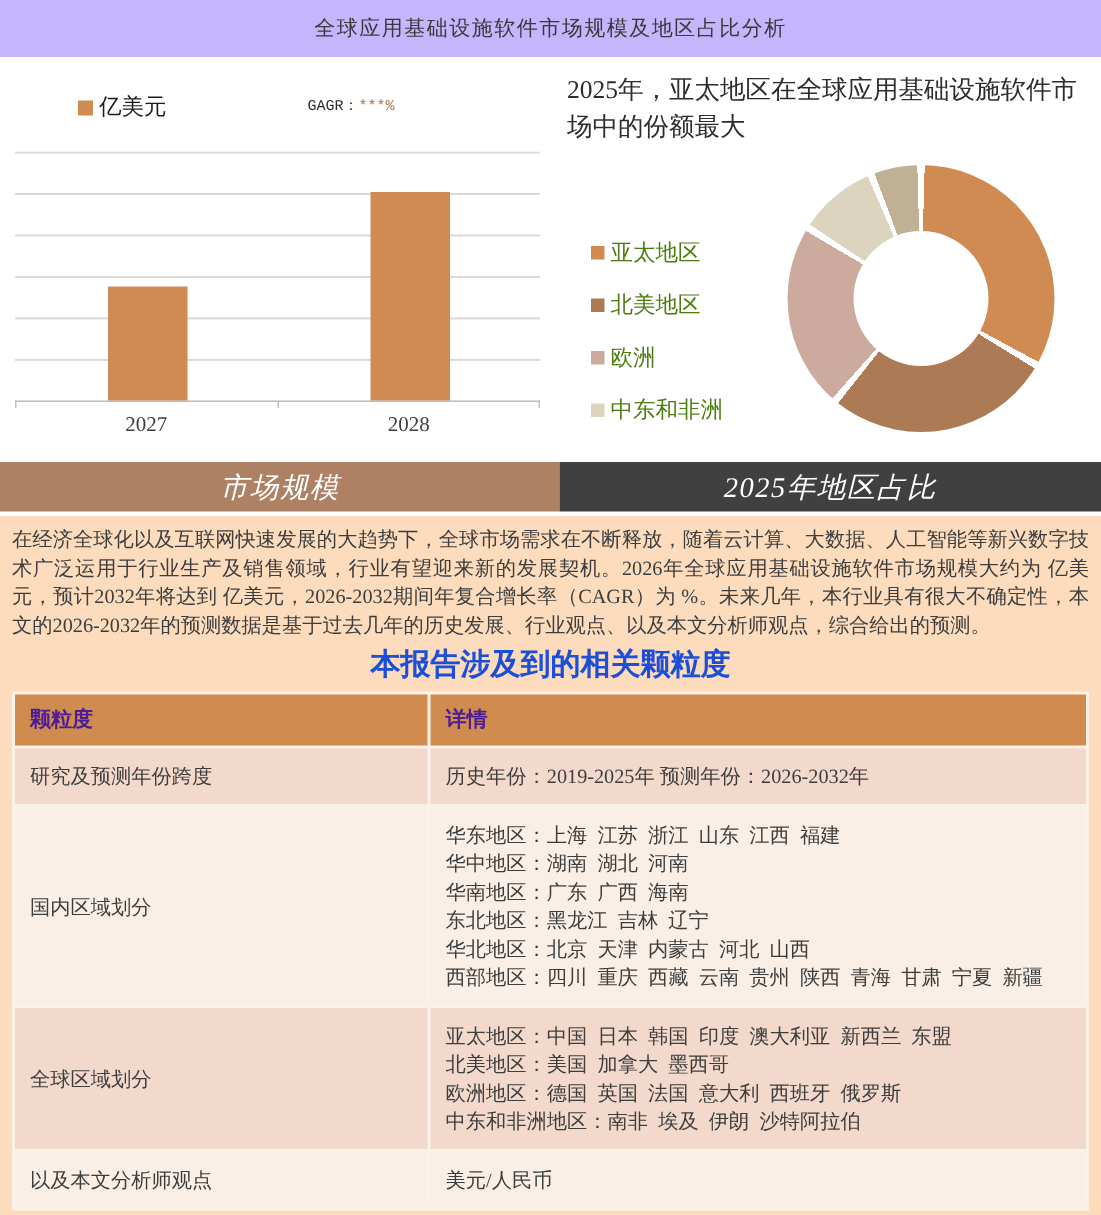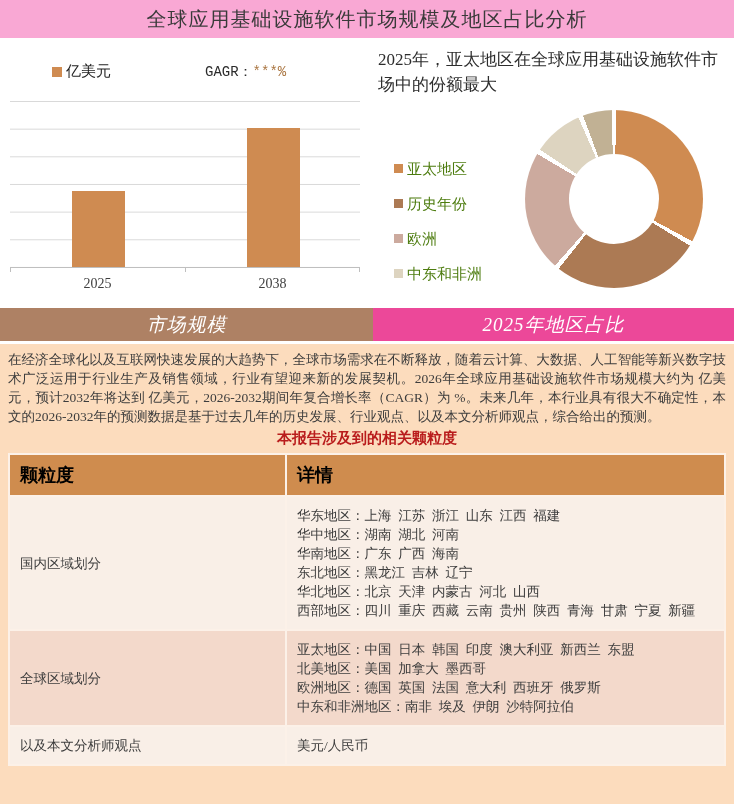--- a/index.html
+++ b/index.html
@@ -3,29 +3,29 @@
 <meta charset="utf-8">
 <style>
   html,body{margin:0;padding:0;}
   body{
     width:734px;height:810px;overflow:hidden;background:#ffffff;
     font-family:"Liberation Serif","DejaVu Serif",serif;
     color:#3e3e3e;
   }
   
   .titlebar{
-    height:38px;background:#f9a8d4;display:flex;align-items:center;justify-content:center;
-    font-size:20px;letter-spacing:1px;color:#3a3a3a;
+    height:38px;background:#c4b5fd;display:flex;align-items:center;justify-content:center;
+    font-size:14px;letter-spacing:1px;color:#3a3a3a;
   }
   
   .charts{position:relative;height:270px;background:#fff;}
   .bar-panel{position:absolute;left:0;top:0;width:370px;height:222px;}
   .bar-legend{position:absolute;left:52px;top:24px;display:flex;align-items:center;font-size:15px;color:#1c1c1c;}
   .swatch{width:10px;height:10px;margin-right:4px;display:inline-block;}
-  .cagr{position:absolute;left:205px;top:25px;font-size:14px;color:#2b2b2b;font-family:"Liberation Mono","DejaVu Sans Mono",monospace;}
+  .cagr{position:absolute;left:205px;top:25px;font-size:10px;color:#2b2b2b;font-family:"Liberation Mono","DejaVu Sans Mono",monospace;}
   .cagr b{color:#a9743f;font-weight:normal;}
   .plot{
     position:absolute;left:10px;top:63px;width:350px;height:166px;
     background-image:linear-gradient(#d9d9d9 0 1px, transparent 1px);
     background-size:100% 27.67px;
     border-bottom:1px solid #bfbfbf;
   }
   .bar{position:absolute;bottom:0;width:53px;}
   .bar.b0{left:calc(25% - 26px);}
   .bar.b1{left:calc(75% - 26px);}
@@ -38,30 +38,30 @@
   .pie-headline{position:absolute;left:8px;top:10px;width:350px;font-size:17px;line-height:1.45;color:#2d2d2d;}
   .pie-legend{position:absolute;left:24px;top:122px;}
   .pie-legend .item{display:flex;align-items:flex-start;margin-bottom:17px;font-size:15px;line-height:1.2;color:#4d7c0f;max-width:110px;}
   .pie-legend .swatch{width:9px;height:9px;margin-top:4px;flex:0 0 9px;}
   .donut{position:absolute;left:155px;top:72px;width:178px;height:178px;border-radius:50%;}
   .hole{position:absolute;left:44px;top:44px;width:90px;height:90px;border-radius:50%;background:#fff;}
   
   .tabs{display:flex;height:33px;}
   .tab{display:flex;align-items:center;justify-content:center;color:#ffffff;font-size:19px;letter-spacing:1px;font-style:italic;}
   .tab.left{width:373px;background:#ae8164;}
-  .tab.right{flex:1;background:#ec4899;}
+  .tab.right{flex:1;background:#404040;}
   .gap{height:3px;background:#ffffff;}
   
   .content{background:#fcdcbd;padding:6px 8px 8px 8px;min-height:460px;box-sizing:border-box;}
   .summary{font-size:13.5px;line-height:19px;color:#3d3d3d;text-align:justify;}
-  .tbl-title{text-align:center;font-weight:bold;font-size:15px;color:#b91c1c;margin:3px 0 5px 0;
+  .tbl-title{text-align:center;font-weight:bold;font-size:20px;color:#1d4ed8;margin:3px 0 5px 0;
     font-family:"Liberation Sans","DejaVu Sans",sans-serif;}
   table.gran{width:100%;border-collapse:separate;border-spacing:2px;background:#fcf1e8;}
   table.gran th{
-    background:#cf8c4e;color:#000000;text-align:left;font-size:18px;font-weight:bold;
+    background:#cf8c4e;color:#4c1d95;text-align:left;font-size:14px;font-weight:bold;
     padding:8px 10px;height:17px;
   }
   table.gran th.col-l{width:255px;}
   table.gran td{font-size:13.5px;line-height:19px;color:#3d3d3d;vertical-align:middle;padding:9px 10px;}
   table.gran tr.odd td{background:#f3d9cb;}
   table.gran tr.even td{background:#f9efe7;}
   td.detail{white-space:pre-wrap;}
 </style>
 </head>
 <body>
@@ -80,35 +80,35 @@
     <div class="cagr"><span>GAGR：</span><b>***%</b></div>
 
     <div class="plot" id="bar-plot">
       <div class="bar b0" style="height: 46%; background: rgb(207, 139, 81);"></div>
       <div class="bar b1" style="height: 84%; background: rgb(207, 139, 81);"></div>
       <div class="tick t0"></div>
       <div class="tick t1"></div>
       <div class="tick t2"></div>
     </div>
     <div class="xlabels">
-      <span>2025</span>
-      <span>2038</span>
+      <span>2027</span>
+      <span>2028</span>
     </div>
   </div>
 
   <div class="pie-panel">
     <div class="pie-headline">2025年，亚太地区在全球应用基础设施软件市场中的份额最大</div>
     <div class="pie-legend">
       <div class="item">
         <span class="swatch pie-swatch" style="background: rgb(207, 139, 81);"></span>
         <span>亚太地区</span>
       </div>
       <div class="item">
         <span class="swatch pie-swatch" style="background: rgb(172, 122, 84);"></span>
-        <span>历史年份</span>
+        <span>北美地区</span>
       </div>
       <div class="item">
         <span class="swatch pie-swatch" style="background: rgb(204, 170, 158);"></span>
         <span>欧洲</span>
       </div>
       <div class="item">
         <span class="swatch pie-swatch" style="background: rgb(221, 212, 192);"></span>
         <span>中东和非洲</span>
       </div>
     </div>
@@ -129,20 +129,24 @@
   <div class="tbl-title">本报告涉及到的相关颗粒度</div>
 
   <table class="gran">
     <thead>
       <tr>
         <th class="col-l">颗粒度</th>
         <th>详情</th>
       </tr>
     </thead>
     <tbody>
+      <tr class="odd">
+        <td>研究及预测年份跨度</td>
+        <td class="detail">历史年份：2019-2025年 预测年份：2026-2032年</td>
+      </tr>
       <tr class="even">
         <td>国内区域划分</td>
         <td class="detail">华东地区：上海  江苏  浙江  山东  江西  福建
 华中地区：湖南  湖北  河南
 华南地区：广东  广西  海南
 东北地区：黑龙江  吉林  辽宁
 华北地区：北京  天津  内蒙古  河北  山西
 西部地区：四川  重庆  西藏  云南  贵州  陕西  青海  甘肃  宁夏  新疆</td>
       </tr>
       <tr class="odd">

